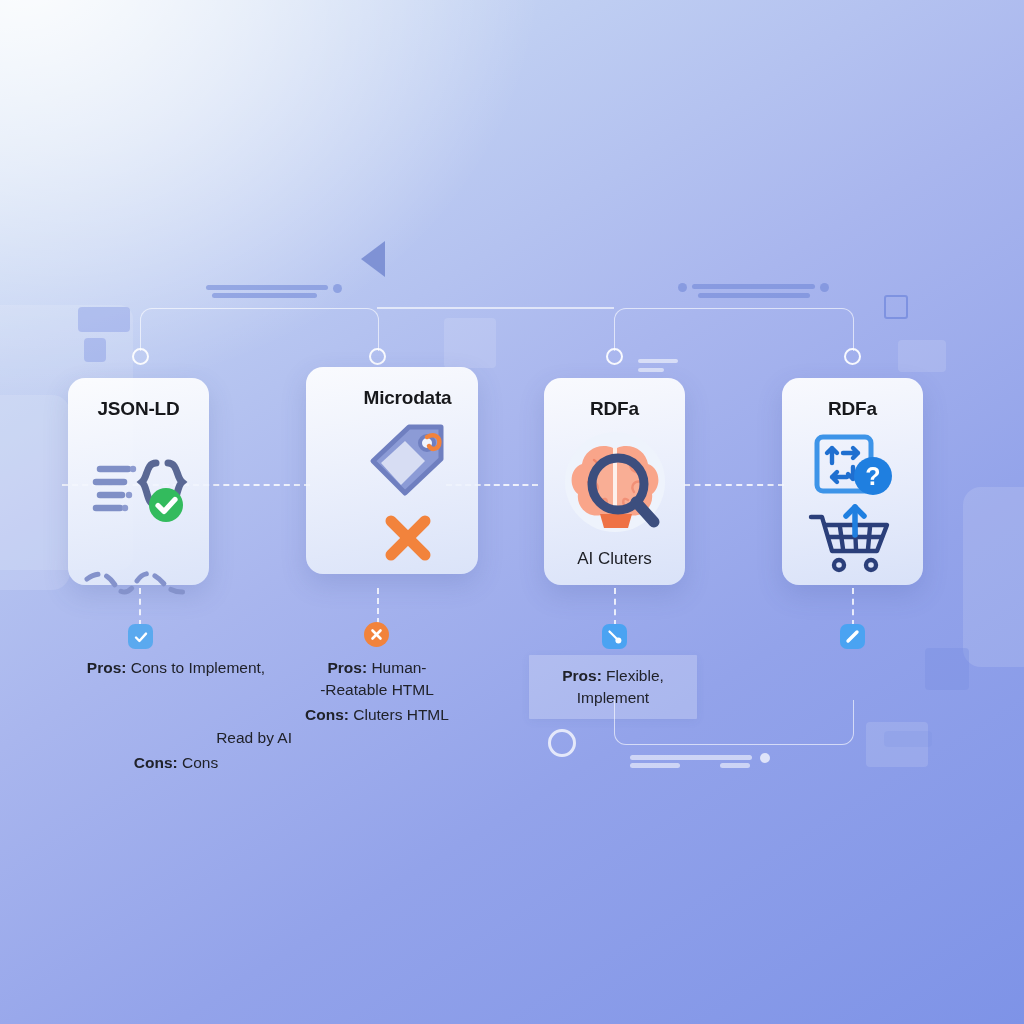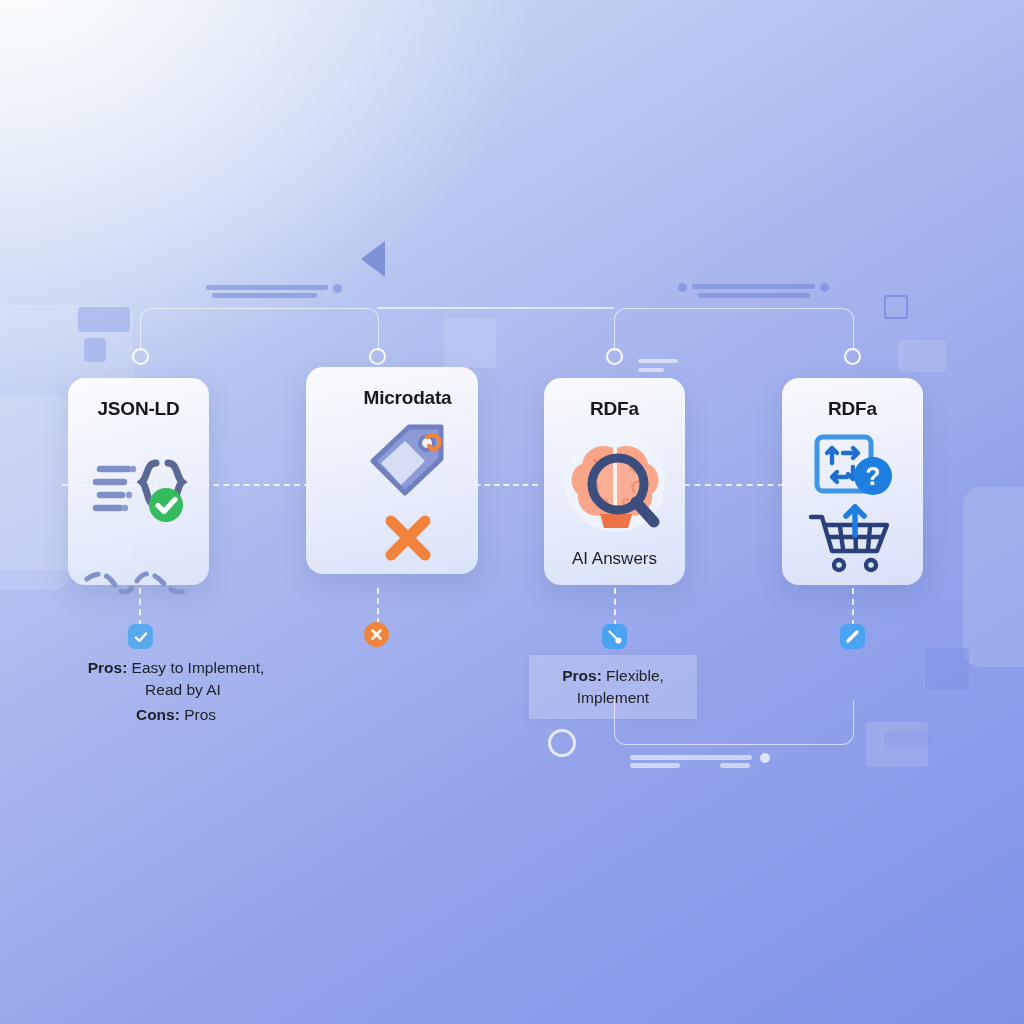--- a/index.html
+++ b/index.html
@@ -171,21 +171,21 @@
             <path d="M78 30 C72 34 74 40 80 42"></path>
             <path d="M86 52 C78 50 74 56 78 62"></path>
             <path d="M72 70 C66 66 66 74 70 78"></path>
           </g>
           <path d="M44 84 L76 84 L72 98 L48 98 Z" fill="#ef7245"></path>
         </g>
         <circle cx="62" cy="54" r="26" fill="rgba(255,255,255,.10)" stroke="#3c4e7e" stroke-width="9"></circle>
         <line x1="80" y1="72" x2="98" y2="92" stroke="#3c4e7e" stroke-width="11" stroke-linecap="round"></line>
       </svg>
     </div>
-    <div class="card-cap">AI Answers</div>
+    <div class="card-cap">AI Cluters</div>
   </div>
 
   <div class="card" style="left:782px;top:378px;">
     <div class="card-title">RDFa</div>
     <div class="card-art">
       <svg width="92" height="68" viewBox="0 0 92 68">
         <rect x="10" y="6" width="54" height="54" rx="6" fill="none" stroke="#3d94e8" stroke-width="5"></rect>
         <g stroke="#1f6fd0" stroke-width="4.4" fill="none" stroke-linecap="round" stroke-linejoin="round">
           <path d="M25 32 L25 17 M20 22 L25 17 L30 22"></path>
           <path d="M36 22 L51 22 M46 17 L51 22 L46 27"></path>
@@ -238,30 +238,41 @@
     </svg>
   </div>
   <div class="badge abs" style="left:840px;top:624px;background:#4aa3f2;">
     <svg width="17" height="17" viewBox="0 0 17 17">
       <line x1="4" y1="13" x2="13" y2="4" stroke="#ffffff" stroke-width="3.4" stroke-linecap="round"></line>
     </svg>
   </div>
 
   <div class="cap" style="left:60px;top:657px;width:232px;">
     <div>
-      <b>Pros:</b><span> Easy to Implement,</span>
-    </div>
-    <div style="text-align:center;padding-left:14px;">
+      <b>Pros:</b><span> Cons to Implement,</span>
+    </div>
+    <div style="text-align:right;padding-left:14px;margin-top:48px;">
       <span>Read by AI</span>
     </div>
     <div style="margin-top:3px;">
-      <b>Cons:</b><span> Pros</span>
-    </div>
-  </div>
-
+      <b>Cons:</b><span> Cons</span>
+    </div>
+  </div>
+
+  <div class="cap" style="left:286px;top:657px;width:182px;">
+    <div>
+      <b>Pros:</b><span> Human-</span>
+    </div>
+    <div>
+      <span>-Reatable HTML</span>
+    </div>
+    <div style="margin-top:3px;">
+      <b>Cons:</b><span> Cluters HTML</span>
+    </div>
+  </div>
 
   <div class="cap panel" style="left:529px;top:655px;width:140px;">
     <div>
       <b>Pros:</b><span> Flexible,</span>
     </div>
     <div>
       <span>Implement</span>
     </div>
   </div>
 

